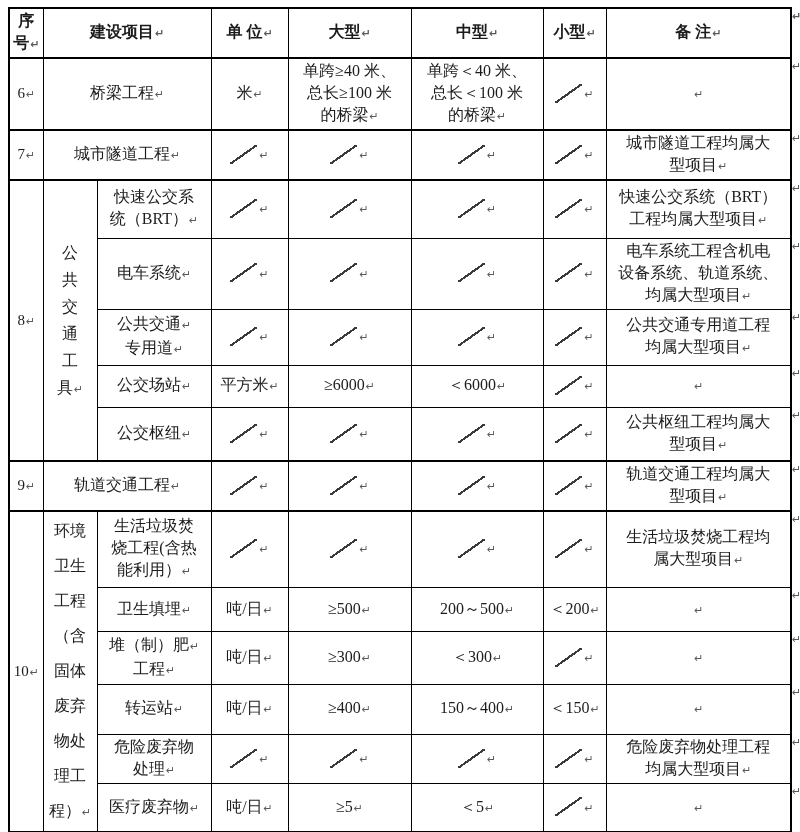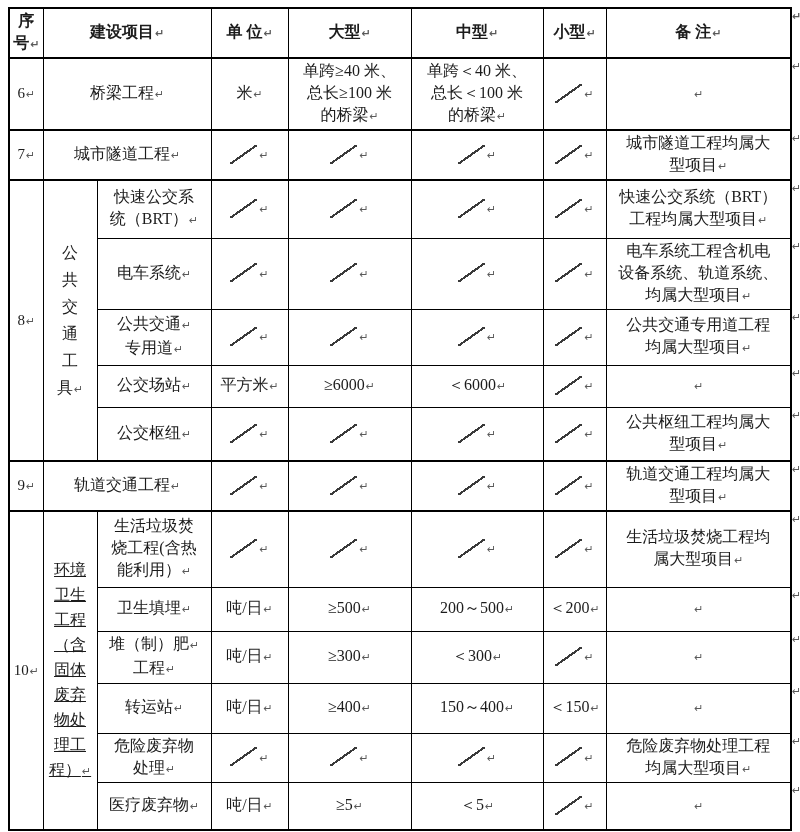--- a/index.html
+++ b/index.html
@@ -19,21 +19,21 @@
   
   .rowend{position:absolute;top:2px;right:-15px;width:14px;
           font-family:"DejaVu Sans",sans-serif;font-size:11px;color:#5a5a5a;
           text-align:left;line-height:12px;}
   
   .diag{display:inline-block;width:27px;height:19px;vertical-align:middle;
         margin:0 1px 2px 0;
         background:linear-gradient(to bottom right,
           transparent 46.5%, #3a3a3a 46.5%, #3a3a3a 53.5%, transparent 53.5%);}
   .vlabel{line-height:27px;letter-spacing:0;}
-  .vlabel10{line-height:25px;text-decoration:underline;}
+  .vlabel10{line-height:35px;}
   .num{font-size:15px;}
 </style>
 </head>
 <body>
 
 <div class="sheet">
 <table>
   <colgroup>
     <col style="width:34px">
         <col style="width:54px">

